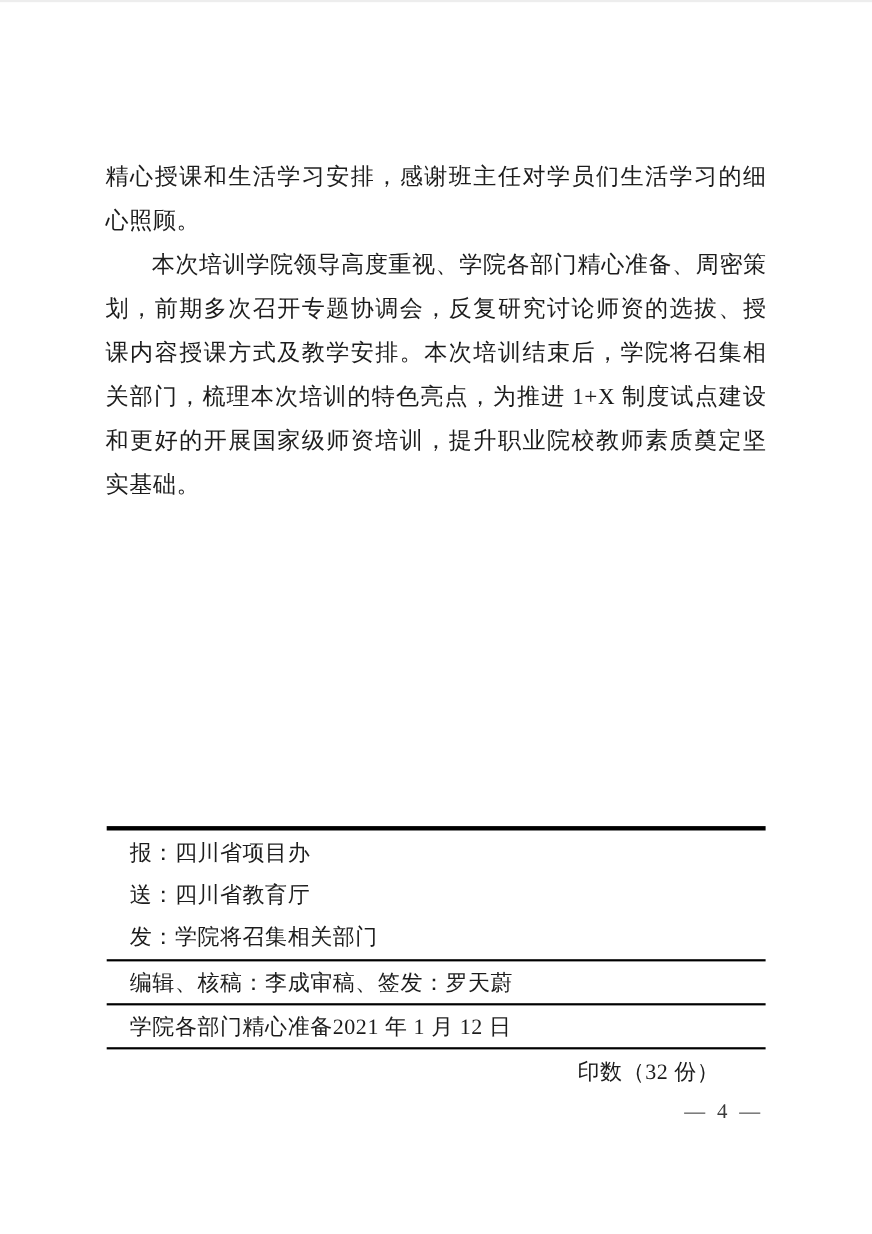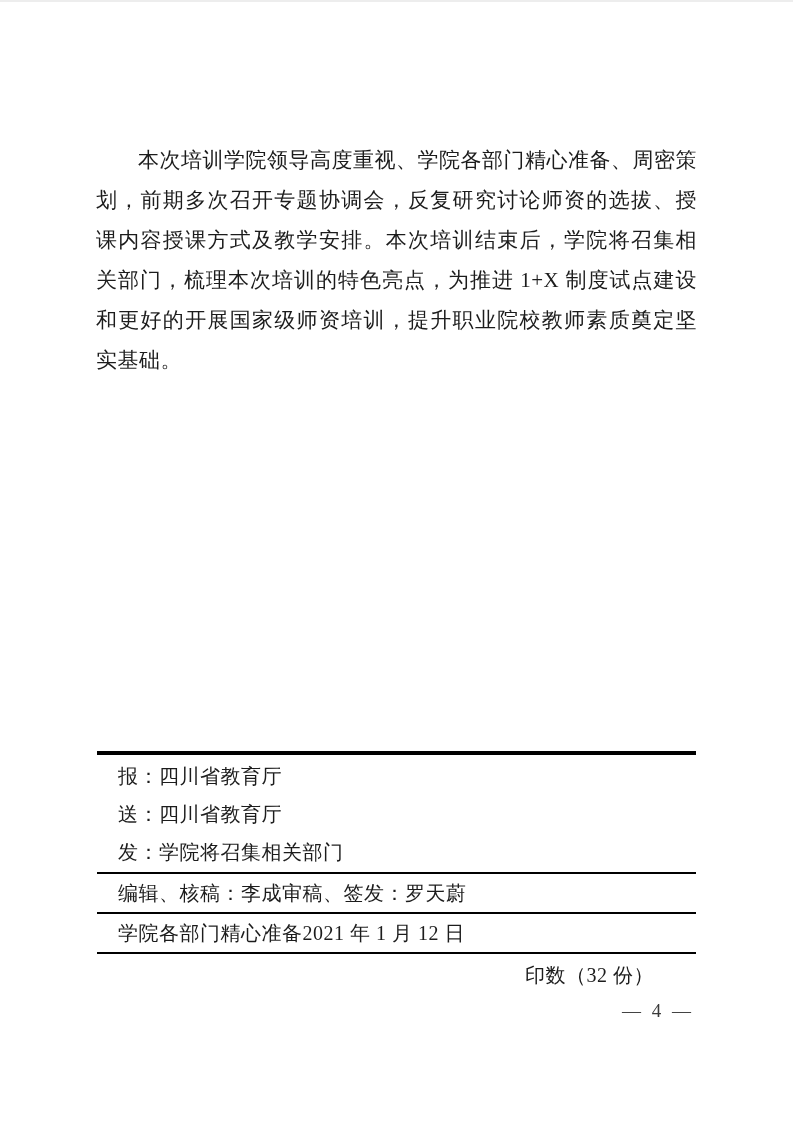--- a/index.html
+++ b/index.html
@@ -91,29 +91,30 @@
   }
 </style>
 </head>
 <body>
 
 <div class="page">
 
   <div class="top-edge"></div>
 
   <div class="doc-body">
+    <p>精心授课和生活学习安排，感谢班主任对学员们生活学习的细心照顾。</p>
     <p class="indent">本次培训学院领导高度重视、学院各部门精心准备、周密策划，前期多次召开专题协调会，反复研究讨论师资的选拔、授课内容授课方式及教学安排。本次培训结束后，学院将召集相关部门，梳理本次培训的特色亮点，为推进 1+X 制度试点建设和更好的开展国家级师资培训，提升职业院校教师素质奠定坚实基础。</p>
   </div>
 
   <div class="doc-footer">
 
     <div class="rule-thick"></div>
 
     <div class="recipients">
-      <div class="recipient-line">报：四川省教育厅</div>
+      <div class="recipient-line">报：四川省项目办</div>
       <div class="recipient-line">送：四川省教育厅</div>
       <div class="recipient-line">发：学院将召集相关部门</div>
     </div>
 
     <div class="rule-thin"></div>
 
     <div class="meta-row">
       <span>编辑、核稿：李成</span>
       <span>审稿、签发：罗天蔚</span>
     </div>

